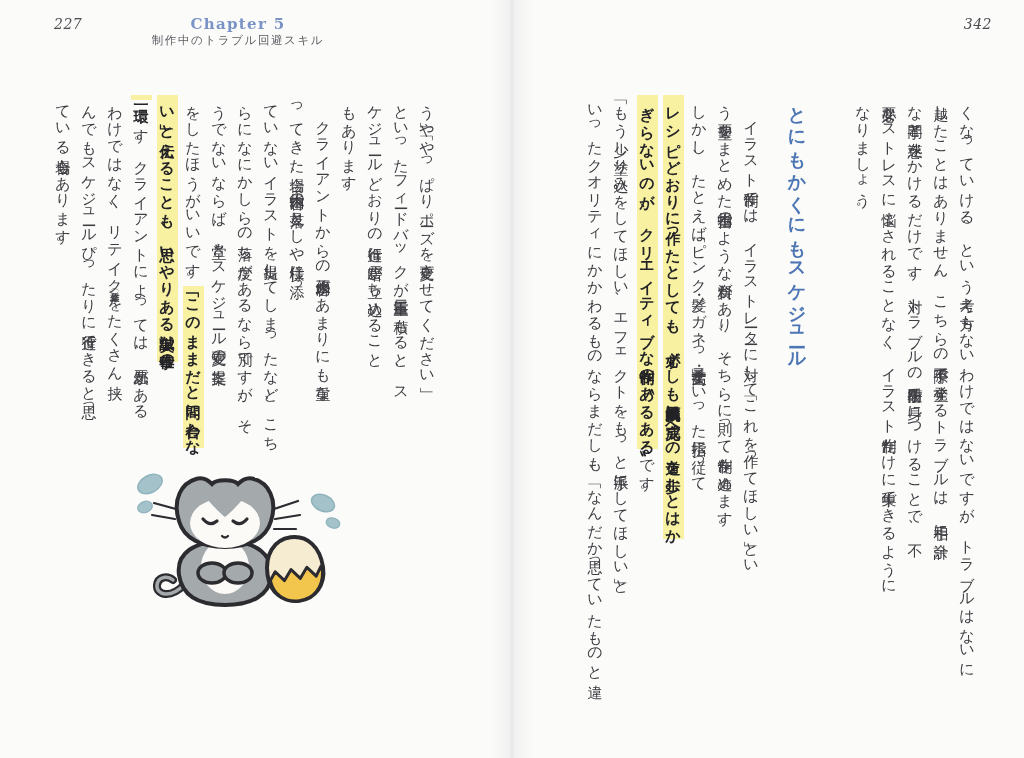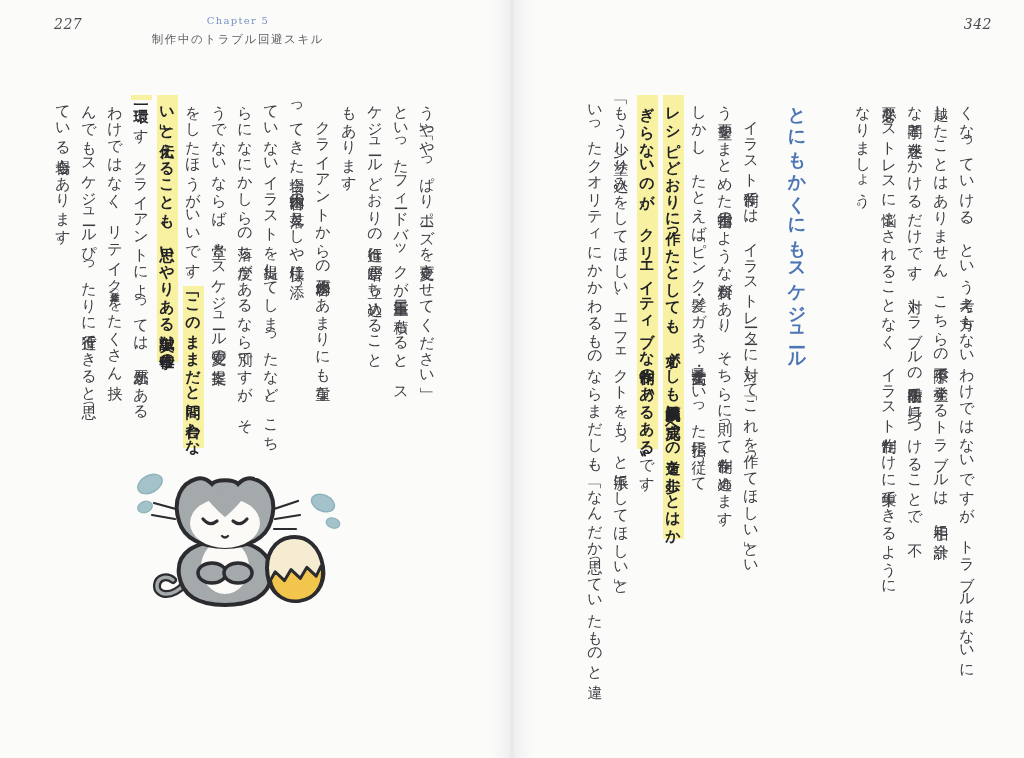--- a/index.html
+++ b/index.html
@@ -15,24 +15,24 @@
   }
   .pagenum{
     position:absolute;top:16px;
     font-family:"DejaVu Serif","Liberation Serif",serif;
     font-style:italic;font-size:14px;color:#4c4c50;letter-spacing:0.5px;
   }
   .pagenum.left{left:30px;margin-left:24px;}
   .pagenum.right{right:32px;}
   .chapter-header{position:absolute;top:15px;left:138px;width:200px;text-align:center;}
   .chapter-label{
-    font-size:10px;font-weight:400;color:#7a93c6;letter-spacing:1.3px;
+    font-size:15px;font-weight:700;color:#7a93c6;letter-spacing:1.3px;
     font-family:"DejaVu Serif","Liberation Serif",serif;
   }
-  .chapter-title{margin-top:6px;font-size:11.5px;color:#5d5e63;letter-spacing:1.6px;}
+  .chapter-title{font-size:11.5px;color:#5d5e63;letter-spacing:1.6px;}
   .vtext{
     position:absolute;
     writing-mode:vertical-rl;-webkit-writing-mode:vertical-rl;
     text-orientation:mixed;
     font-size:15px;line-height:26px;letter-spacing:0.4px;
     color:#3d3d42;
   }
   .right-page{top:95px;right:44px;height:556px;}
   .left-page{top:95px;left:50px;height:356px;}
   .tcol{white-space:nowrap;}

